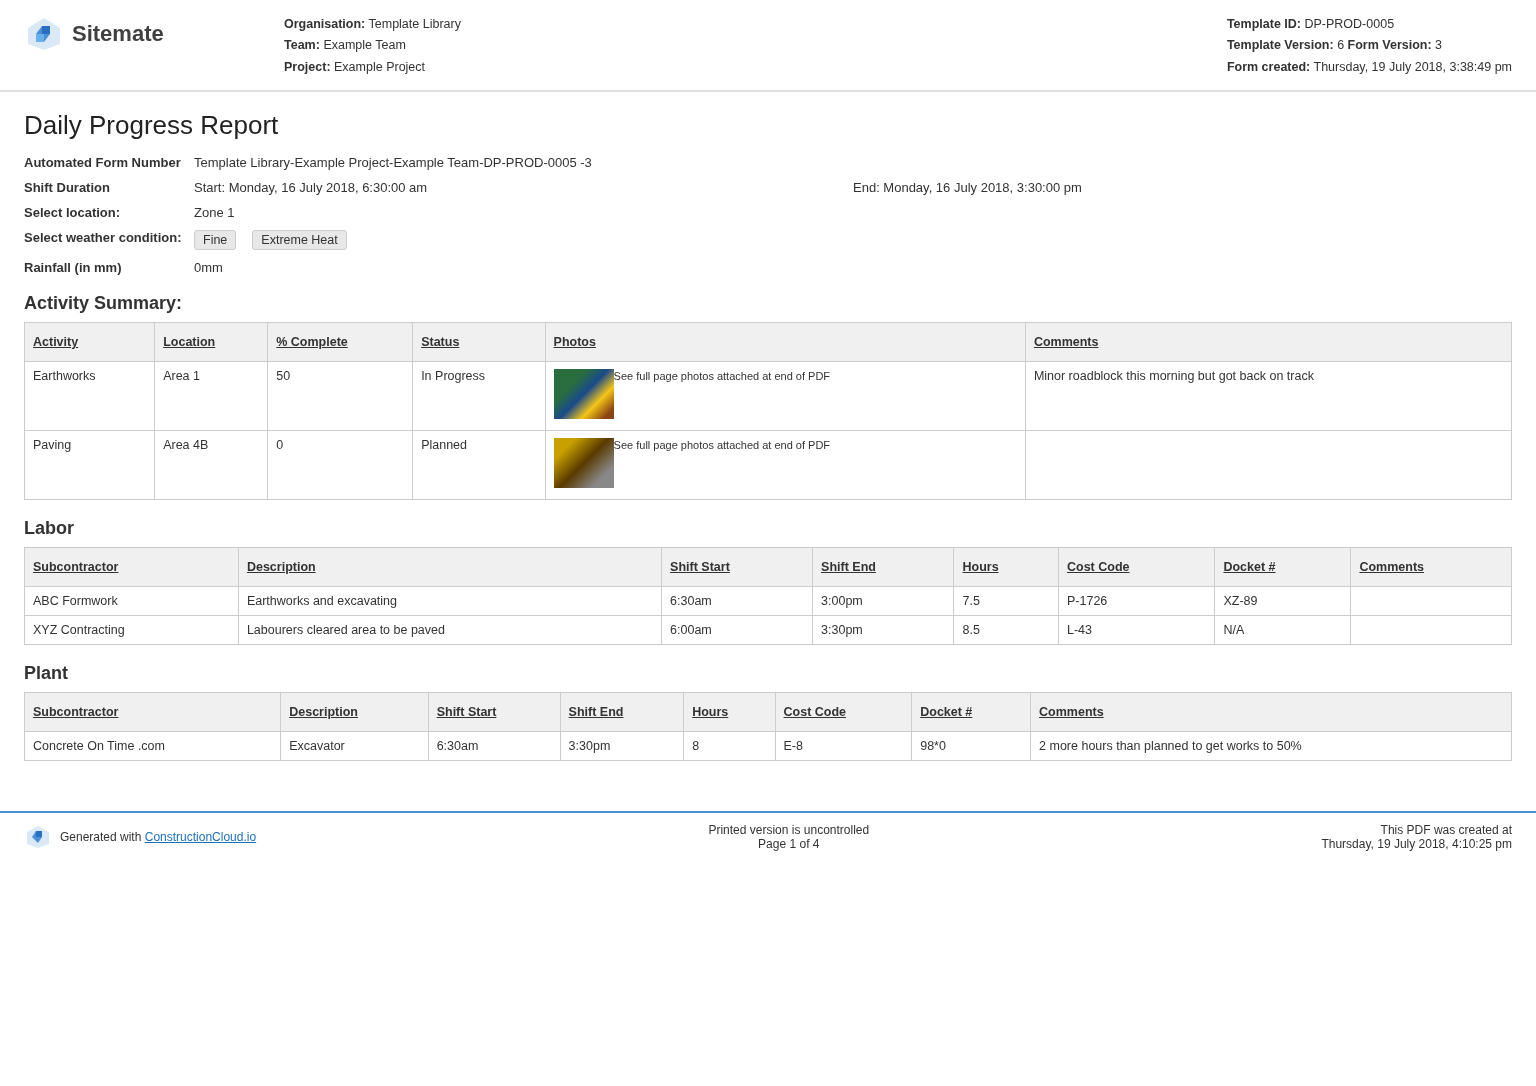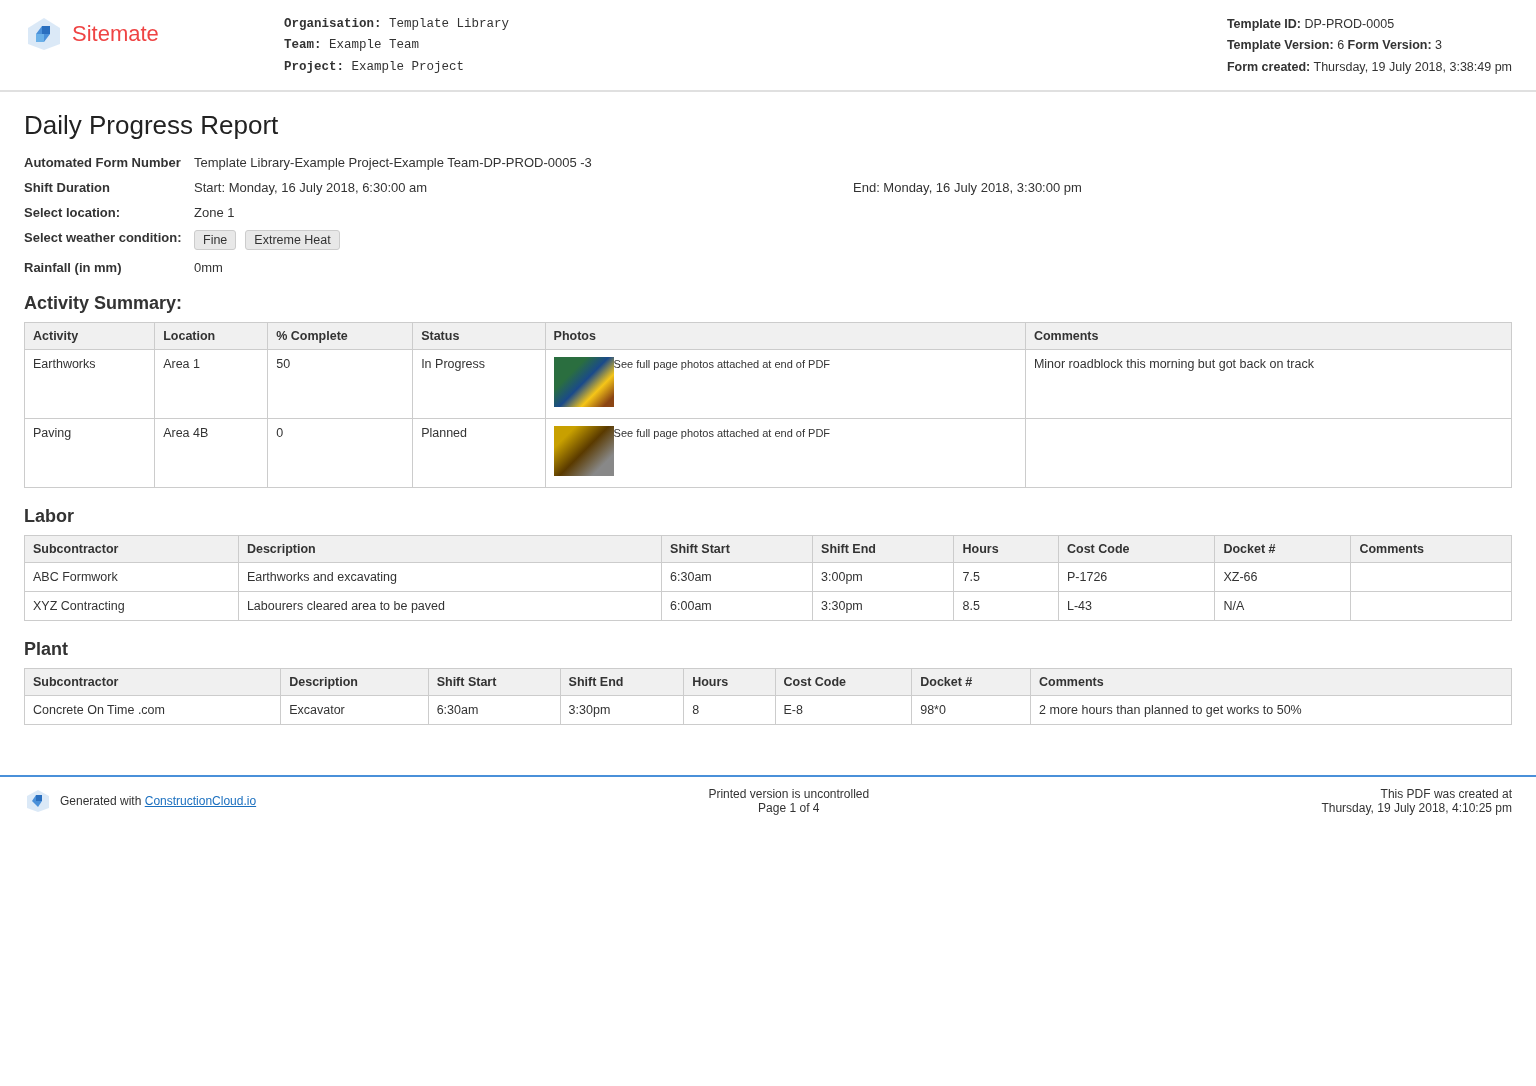--- a/index.html
+++ b/index.html
@@ -17,29 +17,28 @@
       align-items: center;
       min-width: 200px;
     }
     .logo-icon {
       width: 40px;
       height: 40px;
       margin-right: 8px;
     }
     .logo-text {
       font-size: 22px;
-      font-weight: normal;
-      color: #ef4444;
+      font-weight: bold;
+      color: #404040;
     }
     .header-center {
       flex: 1;
       padding-left: 60px;
       font-size: 12.5px;
       line-height: 1.7;
-      font-family: Liberation Mono, monospace;
     }
     .header-right {
       font-size: 12.5px;
       line-height: 1.7;
       text-align: left;
       min-width: 280px;
     }
     .header-label {
       font-weight: bold;
     }
@@ -82,23 +81,24 @@
     
     table {
       width: 100%;
       border-collapse: collapse;
       font-size: 12.5px;
       margin-bottom: 6px;
     }
     table th {
       background: #f0f0f0;
       border: 1px solid #ccc;
-      padding: 6px 8px;
+      padding: 12px 8px;
       text-align: left;
       font-weight: bold;
+      text-decoration: underline;
     }
     table td {
       border: 1px solid #ccc;
       padding: 7px 8px;
       vertical-align: top;
     }
 
     .photo-cell {
       display: flex;
       flex-direction: row;
@@ -154,21 +154,21 @@
     }
     .footer-center {
       text-align: center;
     }
     .footer-right {
       text-align: right;
     }
 
     .weather-tags {
       display: inline-flex;
-      gap: 9px;
+      gap: 16px;
     }
     .weather-tag {
       background: #e8e8e8;
       border: 1px solid #ccc;
       padding: 2px 8px;
       border-radius: 3px;
       font-size: 12.5px;
     }
   </style>
 </head>
@@ -310,21 +310,21 @@
       </tr>
     </thead>
     <tbody id="labor-tbody">
     <tr>
       <td>ABC Formwork</td>
       <td>Earthworks and excavating</td>
       <td>6:30am</td>
       <td>3:00pm</td>
       <td>7.5</td>
       <td>P-1726</td>
-      <td>XZ-66</td>
+      <td>XZ-89</td>
       <td></td>
     </tr>
         <tr>
       <td>XYZ Contracting</td>
       <td>Labourers cleared area to be paved</td>
       <td>6:00am</td>
       <td>3:30pm</td>
       <td>8.5</td>
       <td>L-43</td>
       <td>N/A</td>

